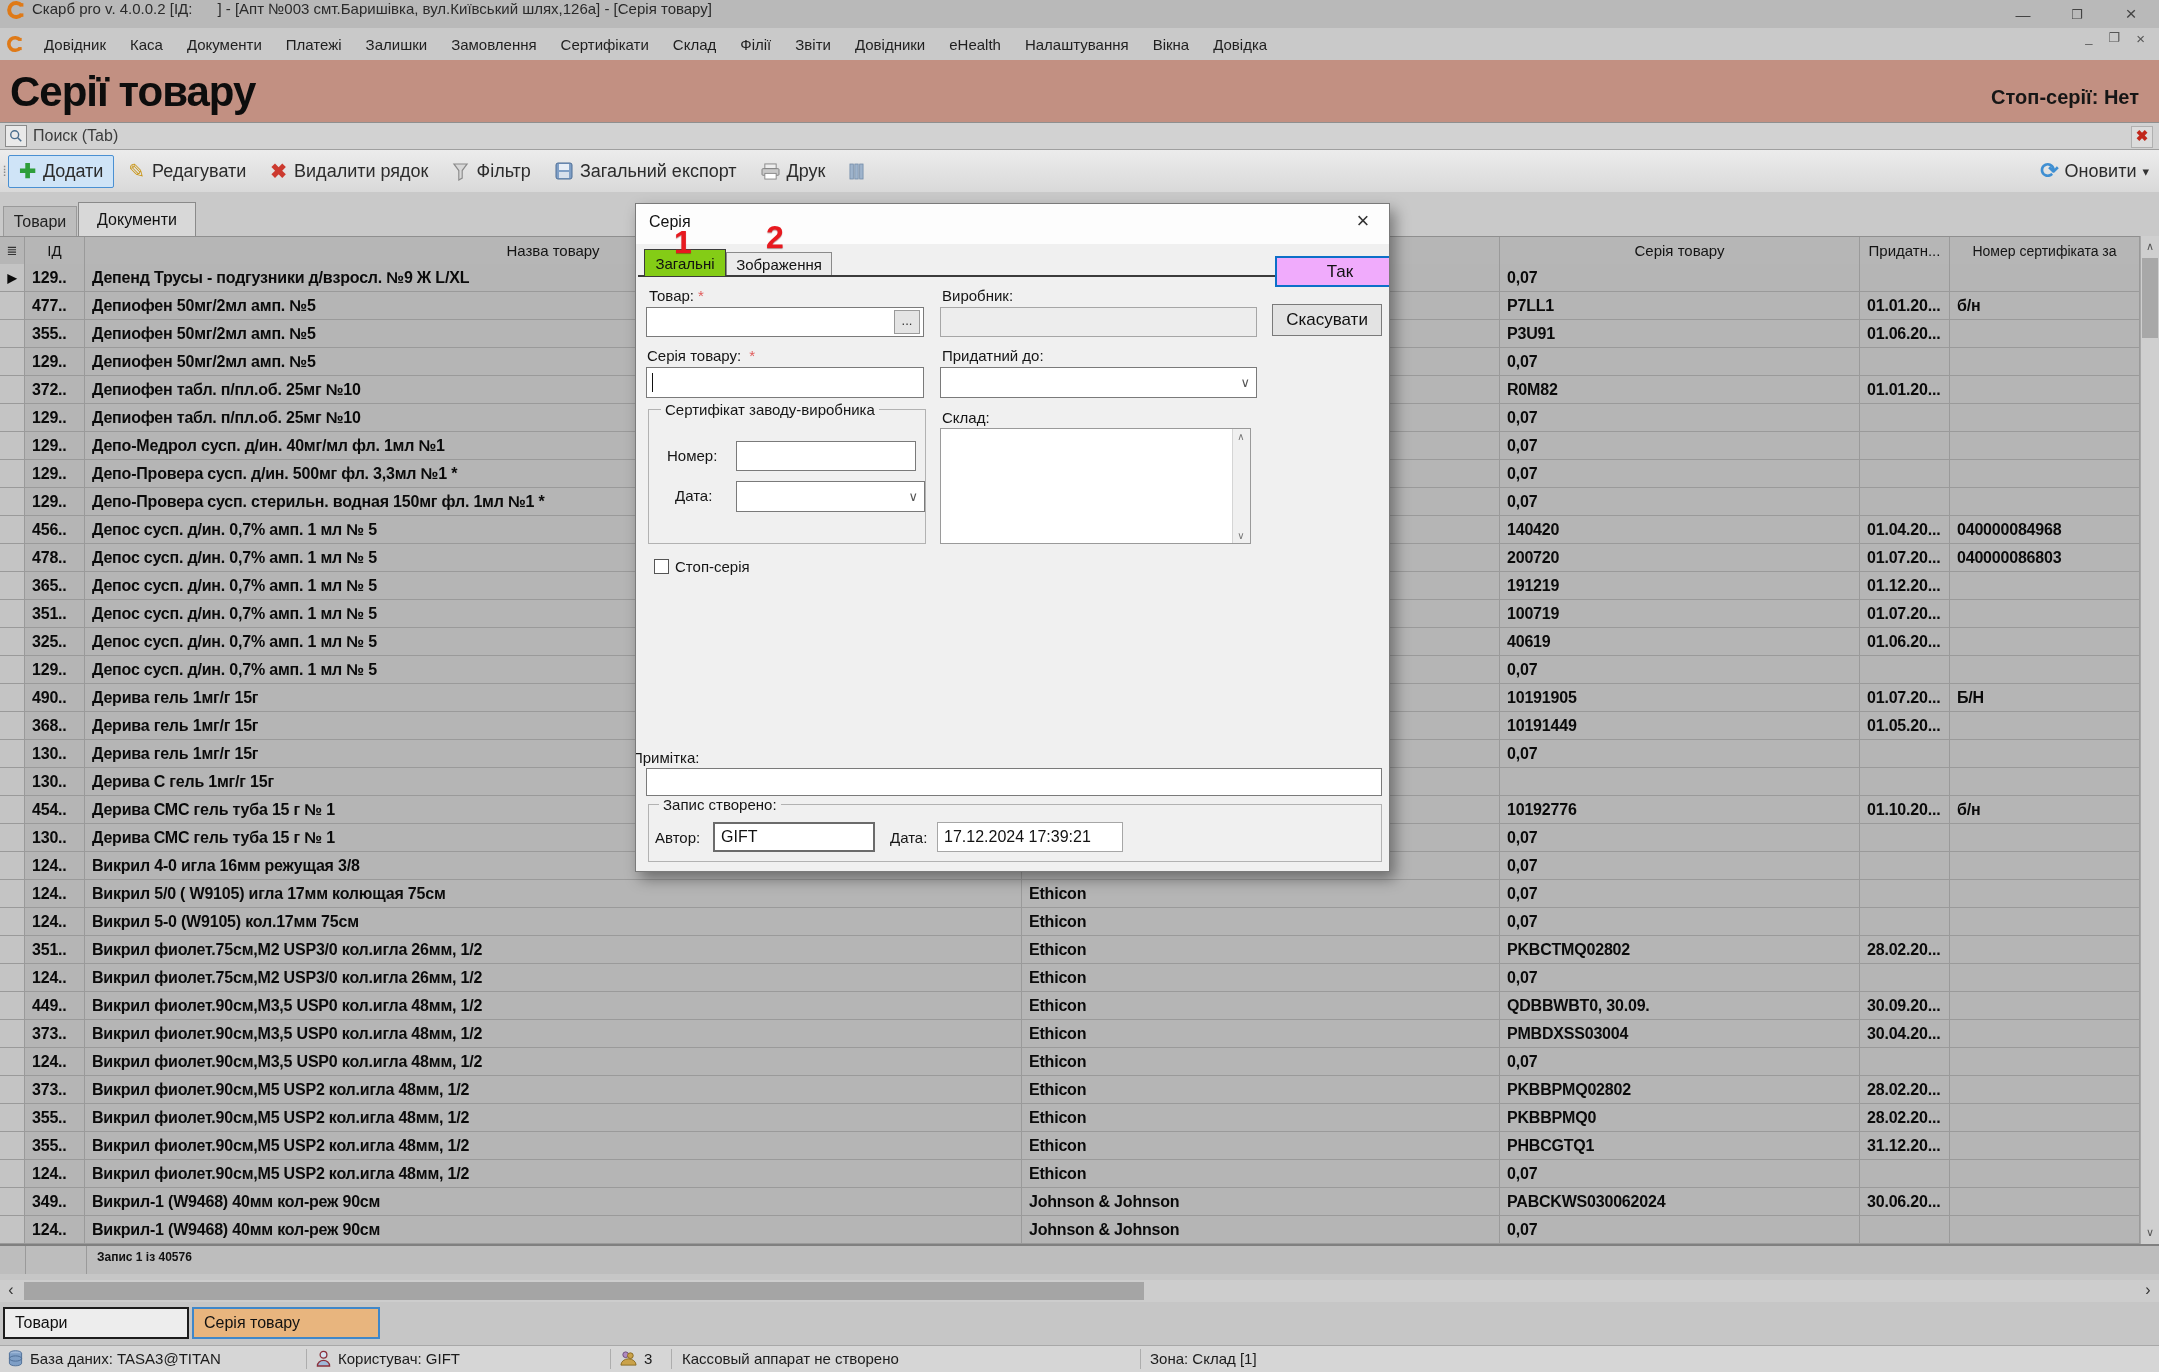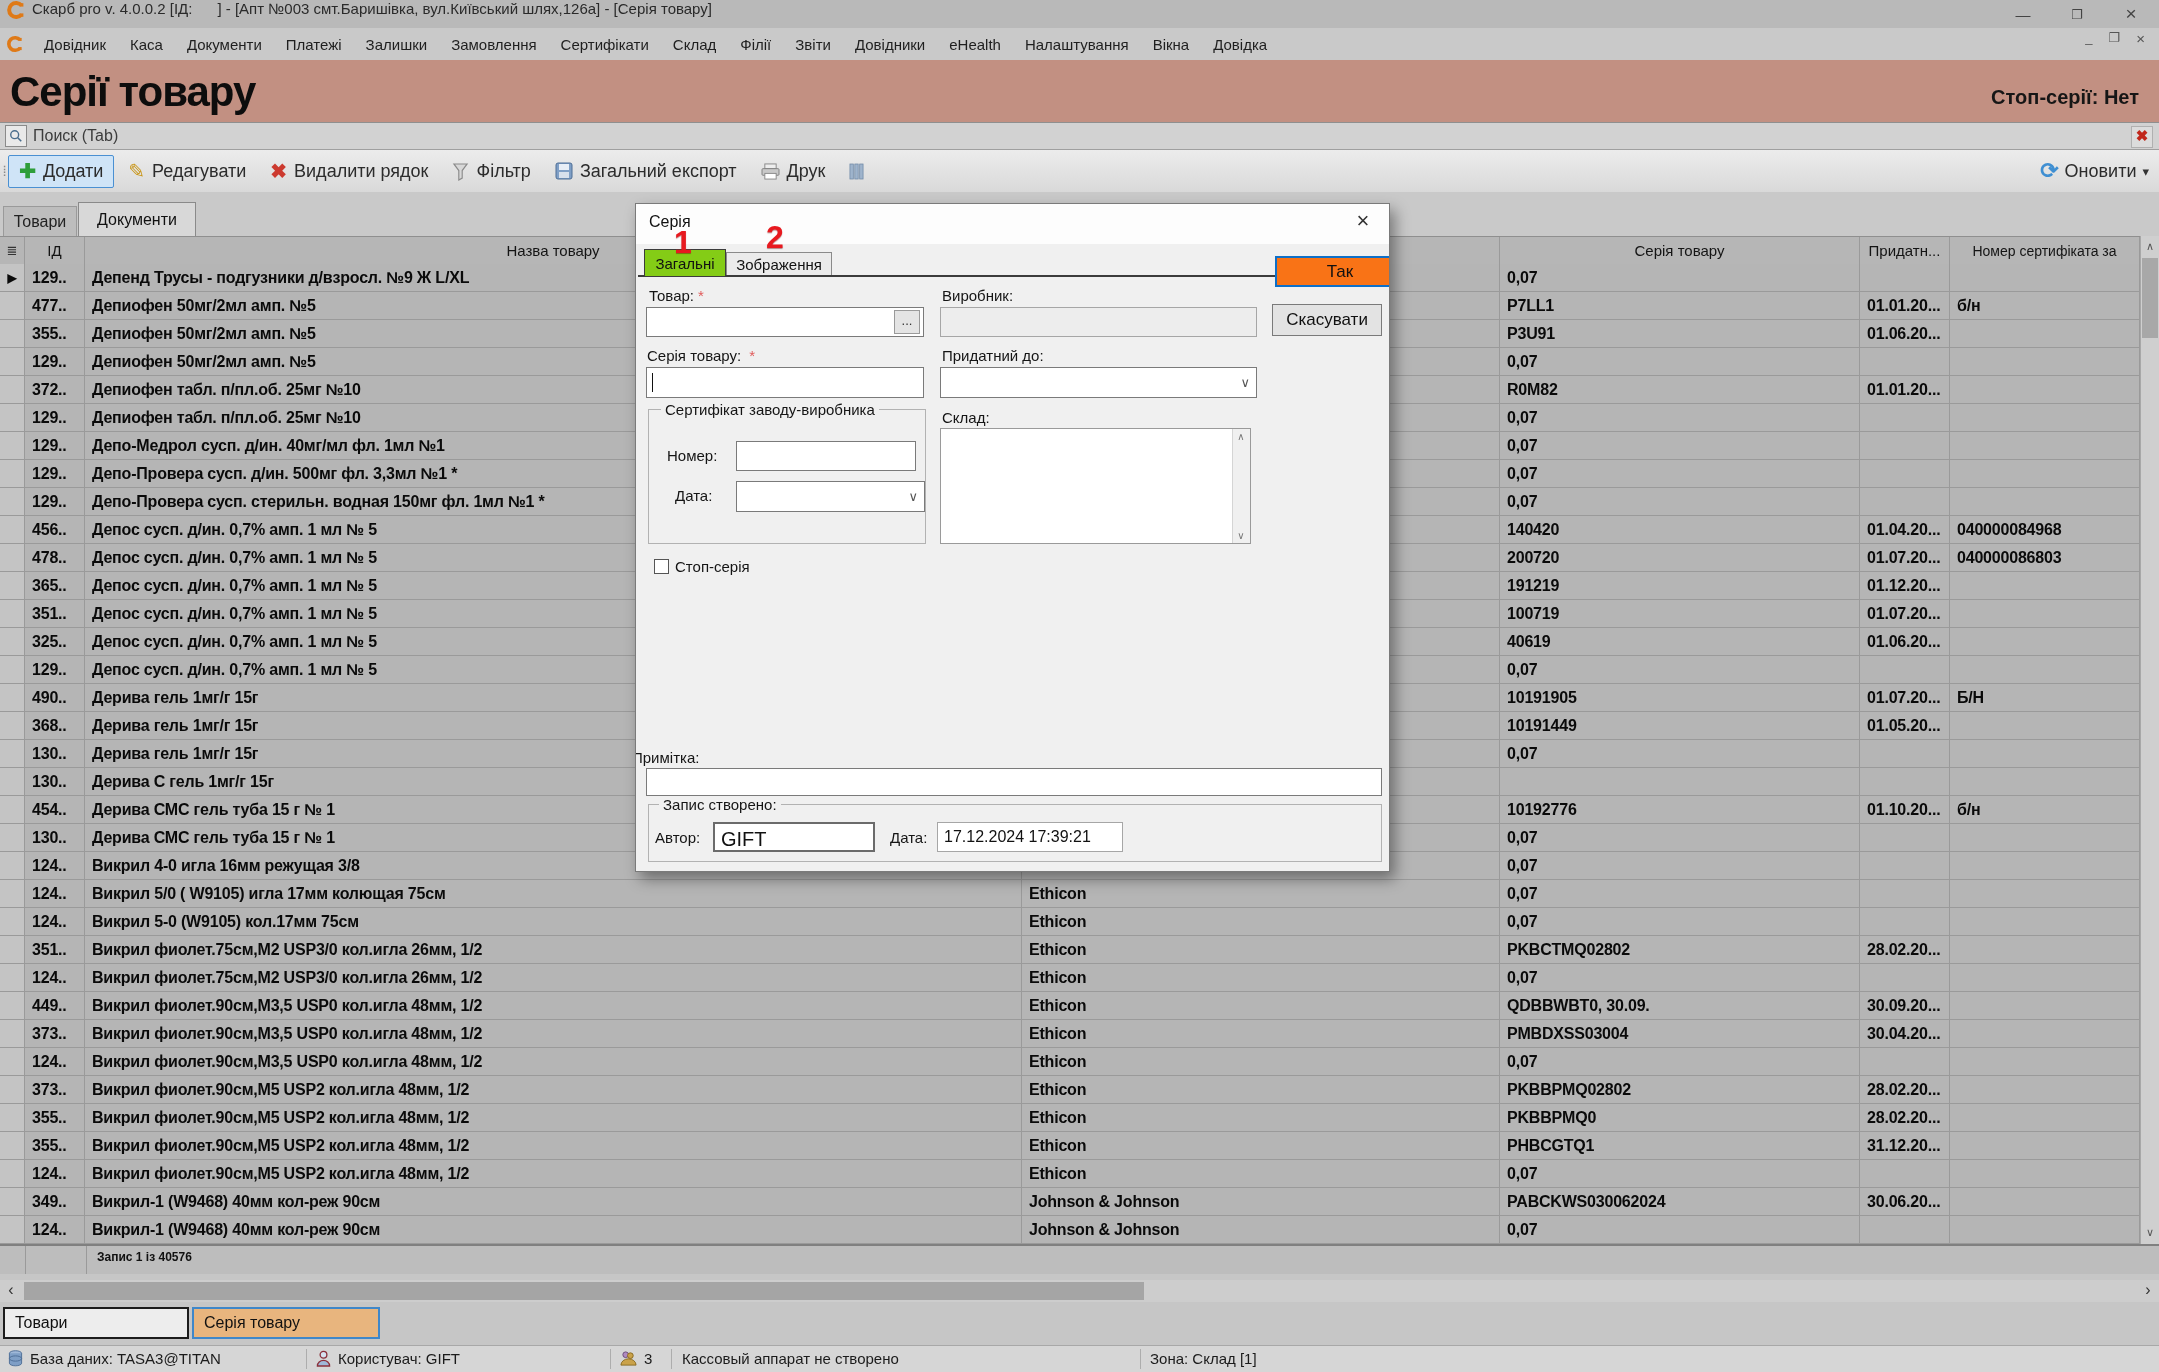--- a/index.html
+++ b/index.html
@@ -107,21 +107,21 @@
   .dots-btn{position:absolute;right:3px;top:2px;width:26px;height:24px;background:#e4e4e4;border:1px solid #9a9a9a;box-sizing:border-box;font-size:13px;text-align:center;line-height:20px;color:#333;}
   .combo-arrow{position:absolute;right:6px;top:7px;font-size:13px;color:#555;}
   .caret-line{position:absolute;left:5px;top:5px;width:1px;height:19px;background:#111;}
   .dgroup{position:absolute;border:1px solid #b2b2b2;box-sizing:border-box;}
   .dgroup-label{position:absolute;top:-9px;left:12px;background:#f0f0f0;padding:0 4px;font-size:15px;color:#151515;white-space:nowrap;}
   .listbox{position:absolute;background:#fff;border:1px solid #9a9a9a;box-sizing:border-box;}
   .lb-scroll{position:absolute;right:0;top:0;bottom:0;width:17px;background:#f0f0f0;border-left:1px solid #d5d5d5;}
   .lb-scroll .a{position:absolute;left:0;width:16px;text-align:center;font-size:10px;color:#777;}
   .checkbox{position:absolute;width:15px;height:15px;background:#fff;border:1px solid #555;box-sizing:border-box;}
   .dbtn{position:absolute;box-sizing:border-box;font-size:17px;display:flex;align-items:center;justify-content:center;color:#111;}
-  .dbtn-ok{left:639px;top:52px;width:130px;height:31px;background:#f97316;border:2px solid #0d6fc8;}
+  .dbtn-ok{left:639px;top:52px;width:130px;height:31px;background:#f0abfc;border:2px solid #0d6fc8;}
   .dbtn-cancel{left:636px;top:100px;width:110px;height:32px;background:#e3e3e3;border:1px solid #7a7a7a;}
 
   
   .ann{position:absolute;z-index:99;color:#e8191f;font-size:32px;font-weight:bold;font-family:"Liberation Sans",sans-serif;text-shadow:0 1px 1px rgba(110,0,0,.45);}
   .ann1{left:674px;top:224px;} .ann2{left:766px;top:219px;}
 
   svg{display:block;}
 </style>
 </head>
 <body>
@@ -697,21 +697,21 @@
 
     <span class="checkbox" style="left:18px;top:355px;"></span>
     <span class="dlabel" style="left:39px;top:354px;">Стоп-серія</span>
 
     <span class="dlabel" style="left:-4px;top:545px;">Примітка:</span>
     <span class="dinput" style="left:10px;top:564px;width:736px;height:28px;"></span>
 
     <span class="dgroup" style="left:12px;top:600px;width:734px;height:58px;">
       <span class="dgroup-label" style="left:10px;">Запис створено:</span>
       <span class="dlabel" style="left:6px;top:24px;">Автор:</span>
-      <span class="dinput" style="left:64px;top:17px;width:162px;height:30px;border-width:2px;border-color:#6b6b6b;font-size:20px;padding:4px 0 0 6px;">GIFT</span>
+      <span class="dinput" style="left:64px;top:17px;width:162px;height:30px;border-width:2px;border-color:#6b6b6b;font-size:16px;padding:4px 0 0 6px;">GIFT</span>
       <span class="dlabel" style="left:241px;top:24px;">Дата:</span>
       <span class="dinput" style="left:288px;top:17px;width:186px;height:30px;border-color:#a6a6a6;font-size:16px;padding:5px 0 0 6px;">17.12.2024 17:39:21</span>
     </span>
 
     <span class="dbtn dbtn-ok">Так</span>
     <span class="dbtn dbtn-cancel">Скасувати</span>
   </div>
 
   <div class="ann ann1">1</div>
   <div class="ann ann2">2</div>

